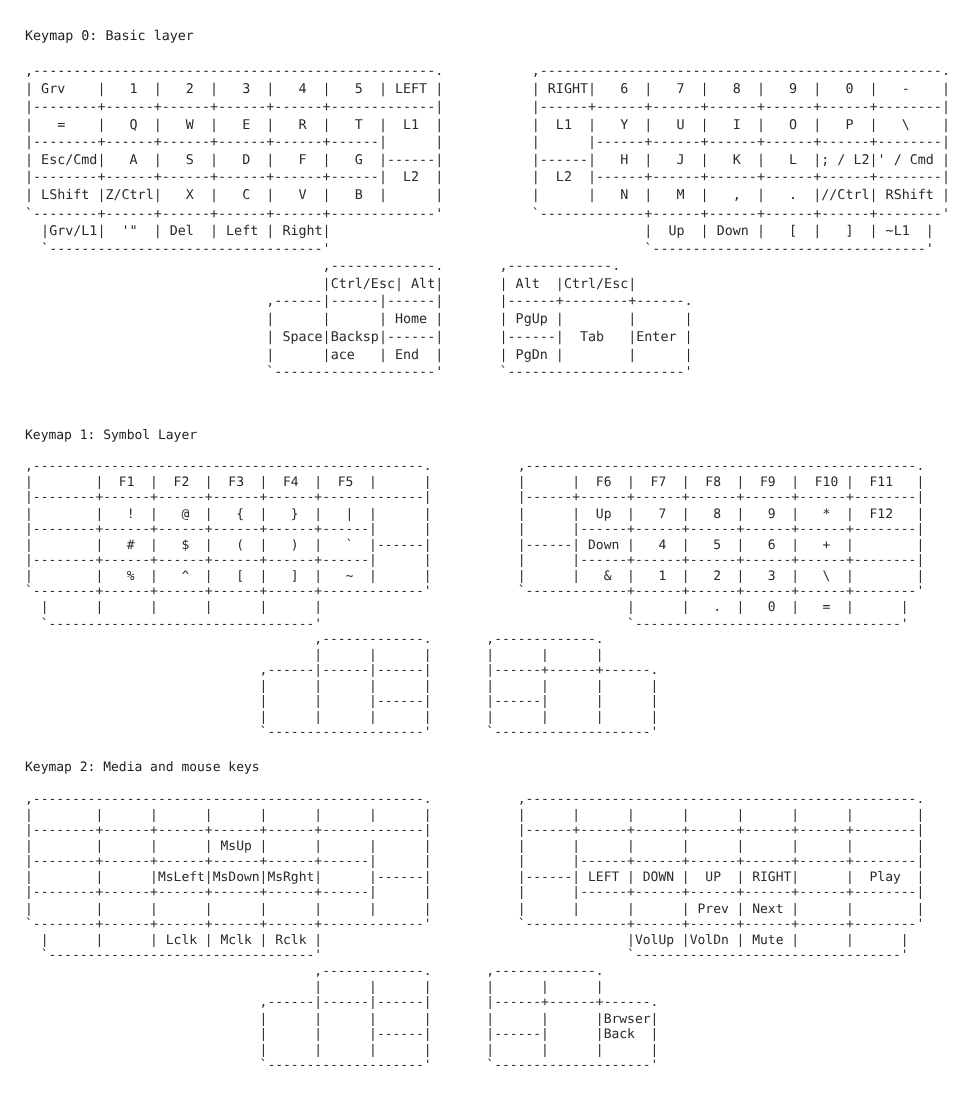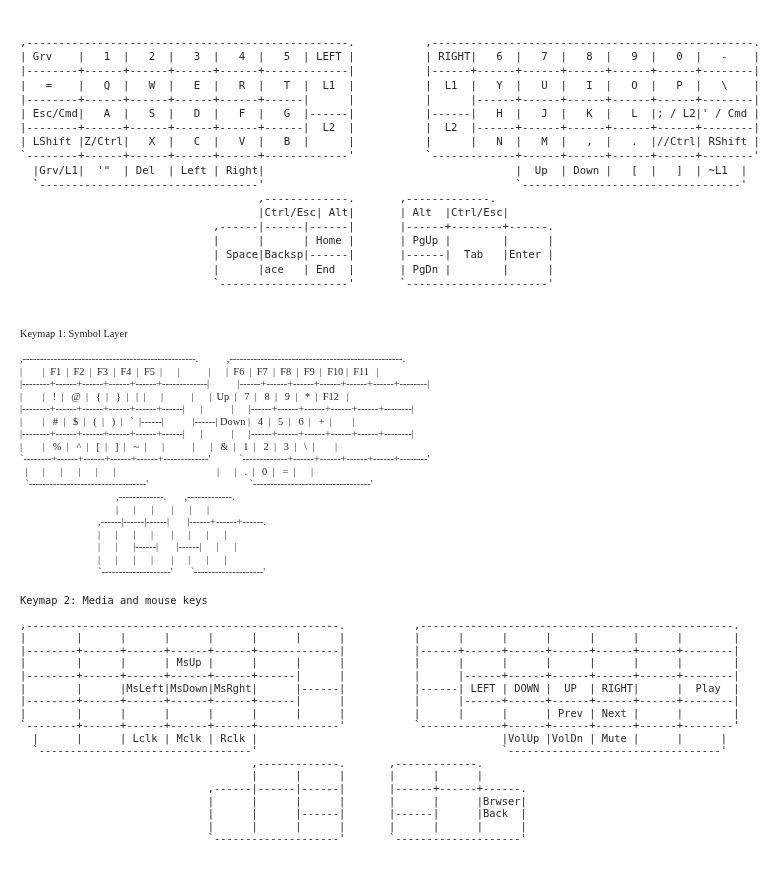--- a/index.html
+++ b/index.html
@@ -13,29 +13,30 @@
   .keymap-section { display: block; }
   .keymap-title { white-space: pre; font-weight: normal; color: #1d1d1d; }
   .keymap-diagram {
     font-family: inherit; font-size: inherit; line-height: inherit;
     white-space: pre; color: #2a2a2a;
   }
   .s0 { font-size: 10.7px; line-height: 14.15px; }
   .s1, .s2 { font-size: 10.4px; line-height: 12.55px; }
   .s0 .keymap-diagram { margin-top: 14.1px; }
   .s1 .keymap-diagram, .s2 .keymap-diagram { margin-top: 12.5px; }
-  .s1 { margin-top: 37px; font-family: Liberation Serif, serif; }
+  .s1 { margin-top: 37px; }
   .s2 { margin-top: 15px; }
 </style>
 </head>
 <body>
 
 <div class="doc">
 
   <section class="keymap-section s0">
+    <div class="keymap-title">Keymap 0: Basic layer</div>
     <pre class="keymap-diagram">,--------------------------------------------------.           ,--------------------------------------------------.
 | Grv    |   1  |   2  |   3  |   4  |   5  | LEFT |           | RIGHT|   6  |   7  |   8  |   9  |   0  |   -    |
 |--------+------+------+------+------+-------------|           |------+------+------+------+------+------+--------|
 |   =    |   Q  |   W  |   E  |   R  |   T  |  L1  |           |  L1  |   Y  |   U  |   I  |   O  |   P  |   \    |
 |--------+------+------+------+------+------|      |           |      |------+------+------+------+------+--------|
 | Esc/Cmd|   A  |   S  |   D  |   F  |   G  |------|           |------|   H  |   J  |   K  |   L  |; / L2|' / Cmd |
 |--------+------+------+------+------+------|  L2  |           |  L2  |------+------+------+------+------+--------|
 | LShift |Z/Ctrl|   X  |   C  |   V  |   B  |      |           |      |   N  |   M  |   ,  |   .  |//Ctrl| RShift |
 `--------+------+------+------+------+-------------'           `-------------+------+------+------+------+--------'
   |Grv/L1|  '"  | Del  | Left | Right|                                       |  Up  | Down |   [  |   ]  | ~L1  |

